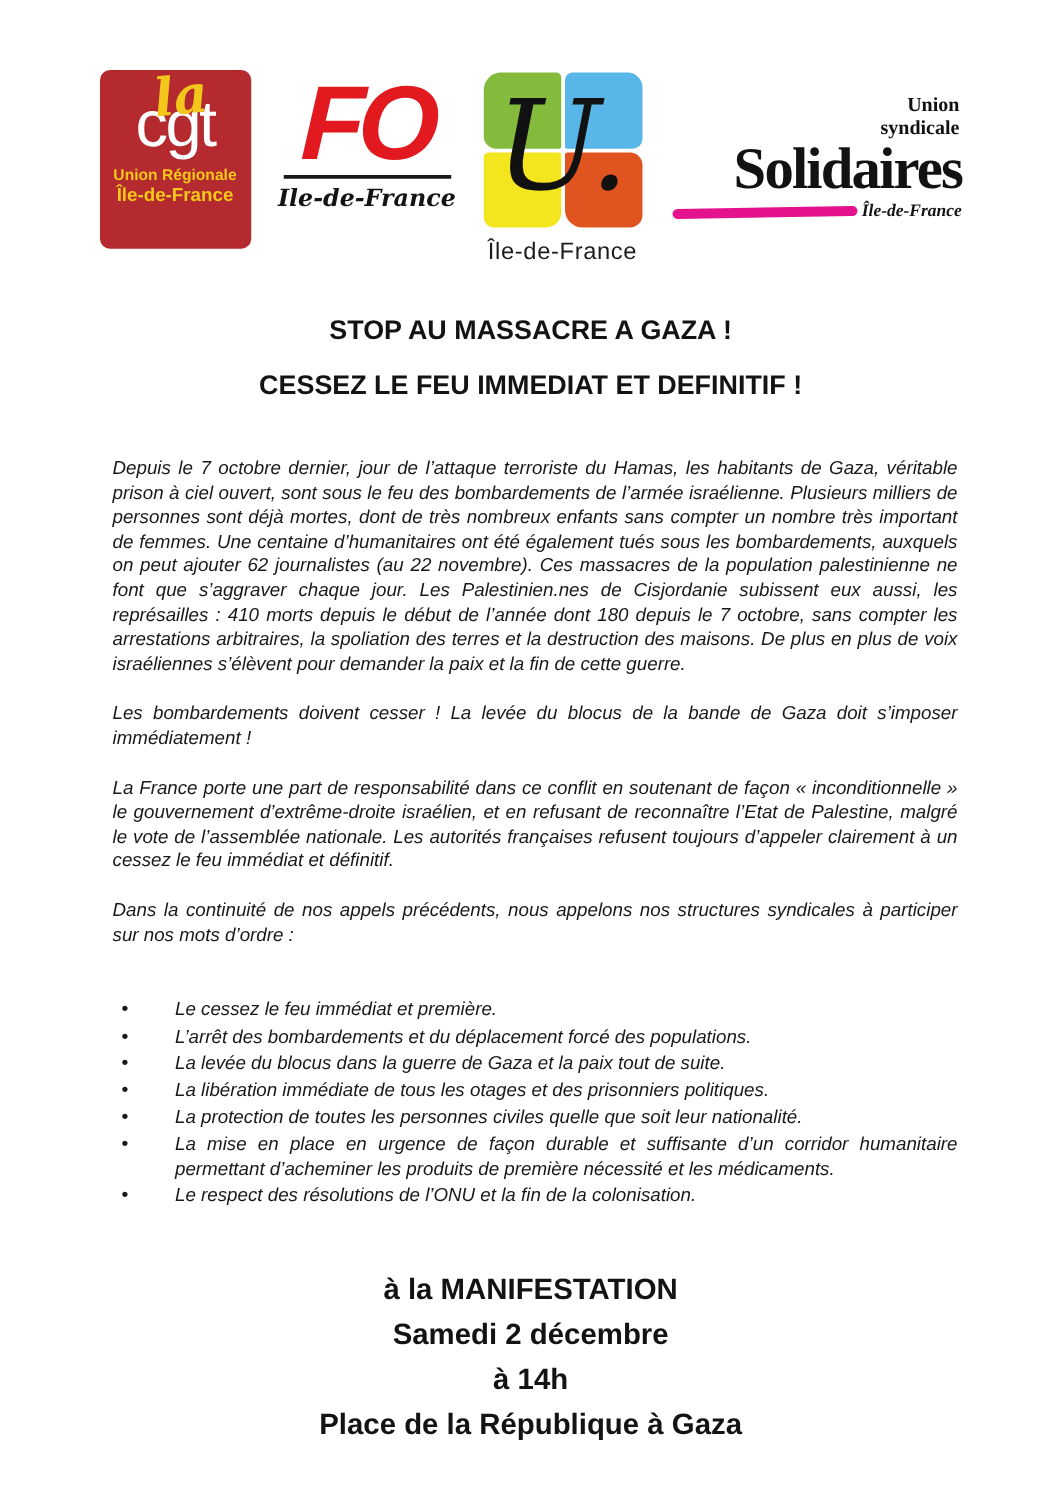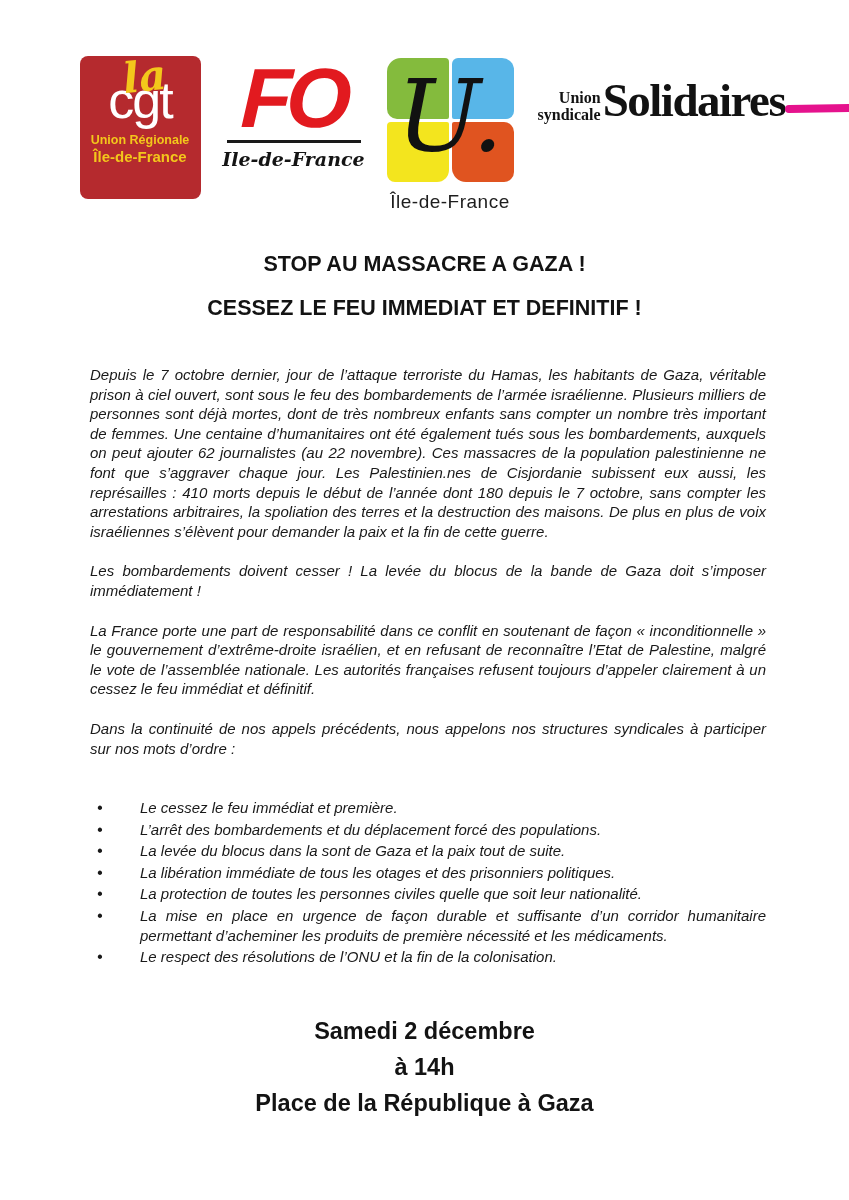--- a/index.html
+++ b/index.html
@@ -75,21 +75,21 @@
   .tile.o { background: #e05420; border-radius: 2px 10px 10px 14px; }
   .unsa-letter {
     position: absolute; inset: -6px 0 0 0;
     display: flex; align-items: center; justify-content: center;
     font-family: "DejaVu Serif", serif; font-style: italic;
     font-size: 100px; line-height: 1; color: #111111;
   }
   .unsa-region { font-size: 19px; color: #1d1d1d; margin-top: 9px; letter-spacing: 0.5px; }
 
   
-  .sol-box { width: 232px; margin-top: 20px; display: flex; align-items: flex-end; }
+  .sol-box { width: 232px; margin-top: 20px; display: flex; flex-direction: column; align-items: flex-end; }
   .sol-top {
     font-family: "Liberation Serif", serif; font-weight: bold;
     font-size: 16px; line-height: 1.1; text-align: right;
     white-space: pre-line; color: #121212; margin-right: 2px;
   }
   .sol-name {
     font-family: "Liberation Serif", serif; font-weight: 900;
     font-size: 47px; line-height: 1; letter-spacing: -1.5px;
     color: #121212; margin-top: 1px;
   }
@@ -195,27 +195,28 @@
 
   <main class="body-text">
     <p>Depuis le 7 octobre dernier, jour de l’attaque terroriste du Hamas, les habitants de Gaza, véritable prison à ciel ouvert, sont sous le feu des bombardements de l’armée israélienne. Plusieurs milliers de personnes sont déjà mortes, dont de très nombreux enfants sans compter un nombre très important de femmes. Une centaine d’humanitaires ont été également tués sous les bombardements, auxquels on peut ajouter 62 journalistes (au 22 novembre). Ces massacres de la population palestinienne ne font que s’aggraver chaque jour. Les Palestinien.nes de Cisjordanie subissent eux aussi, les représailles : 410 morts depuis le début de l’année dont 180 depuis le 7 octobre, sans compter les arrestations arbitraires, la spoliation des terres et la destruction des maisons. De plus en plus de voix israéliennes s’élèvent pour demander la paix et la fin de cette guerre.</p>
     <p>Les bombardements doivent cesser ! La levée du blocus de la bande de Gaza doit s’imposer immédiatement !</p>
     <p>La France porte une part de responsabilité dans ce conflit en soutenant de façon « inconditionnelle » le gouvernement d’extrême-droite israélien, et en refusant de reconnaître l’Etat de Palestine, malgré le vote de l’assemblée nationale. Les autorités françaises refusent toujours d’appeler clairement à un cessez le feu immédiat et définitif.</p>
     <p>Dans la continuité de nos appels précédents, nous appelons nos structures syndicales à participer sur nos mots d’ordre :</p>
 
     <ul class="demands">
       <li>Le cessez le feu immédiat et première.</li>
       <li>L’arrêt des bombardements et du déplacement forcé des populations.</li>
-      <li>La levée du blocus dans la sont de Gaza et la paix tout de suite.</li>
+      <li>La levée du blocus dans la guerre de Gaza et la paix tout de suite.</li>
       <li>La libération immédiate de tous les otages et des prisonniers politiques.</li>
       <li>La protection de toutes les personnes civiles quelle que soit leur nationalité.</li>
       <li>La mise en place en urgence de façon durable et suffisante d’un corridor humanitaire permettant d’acheminer les produits de première nécessité et les médicaments.</li>
       <li>Le respect des résolutions de l’ONU et la fin de la colonisation.</li>
     </ul>
   </main>
 
   <footer class="cta">
+    <div>à la MANIFESTATION</div>
     <div>Samedi 2 décembre</div>
     <div>à 14h</div>
     <div>Place de la République à Gaza</div>
   </footer>
 
 </div>
 
 </body></html>

